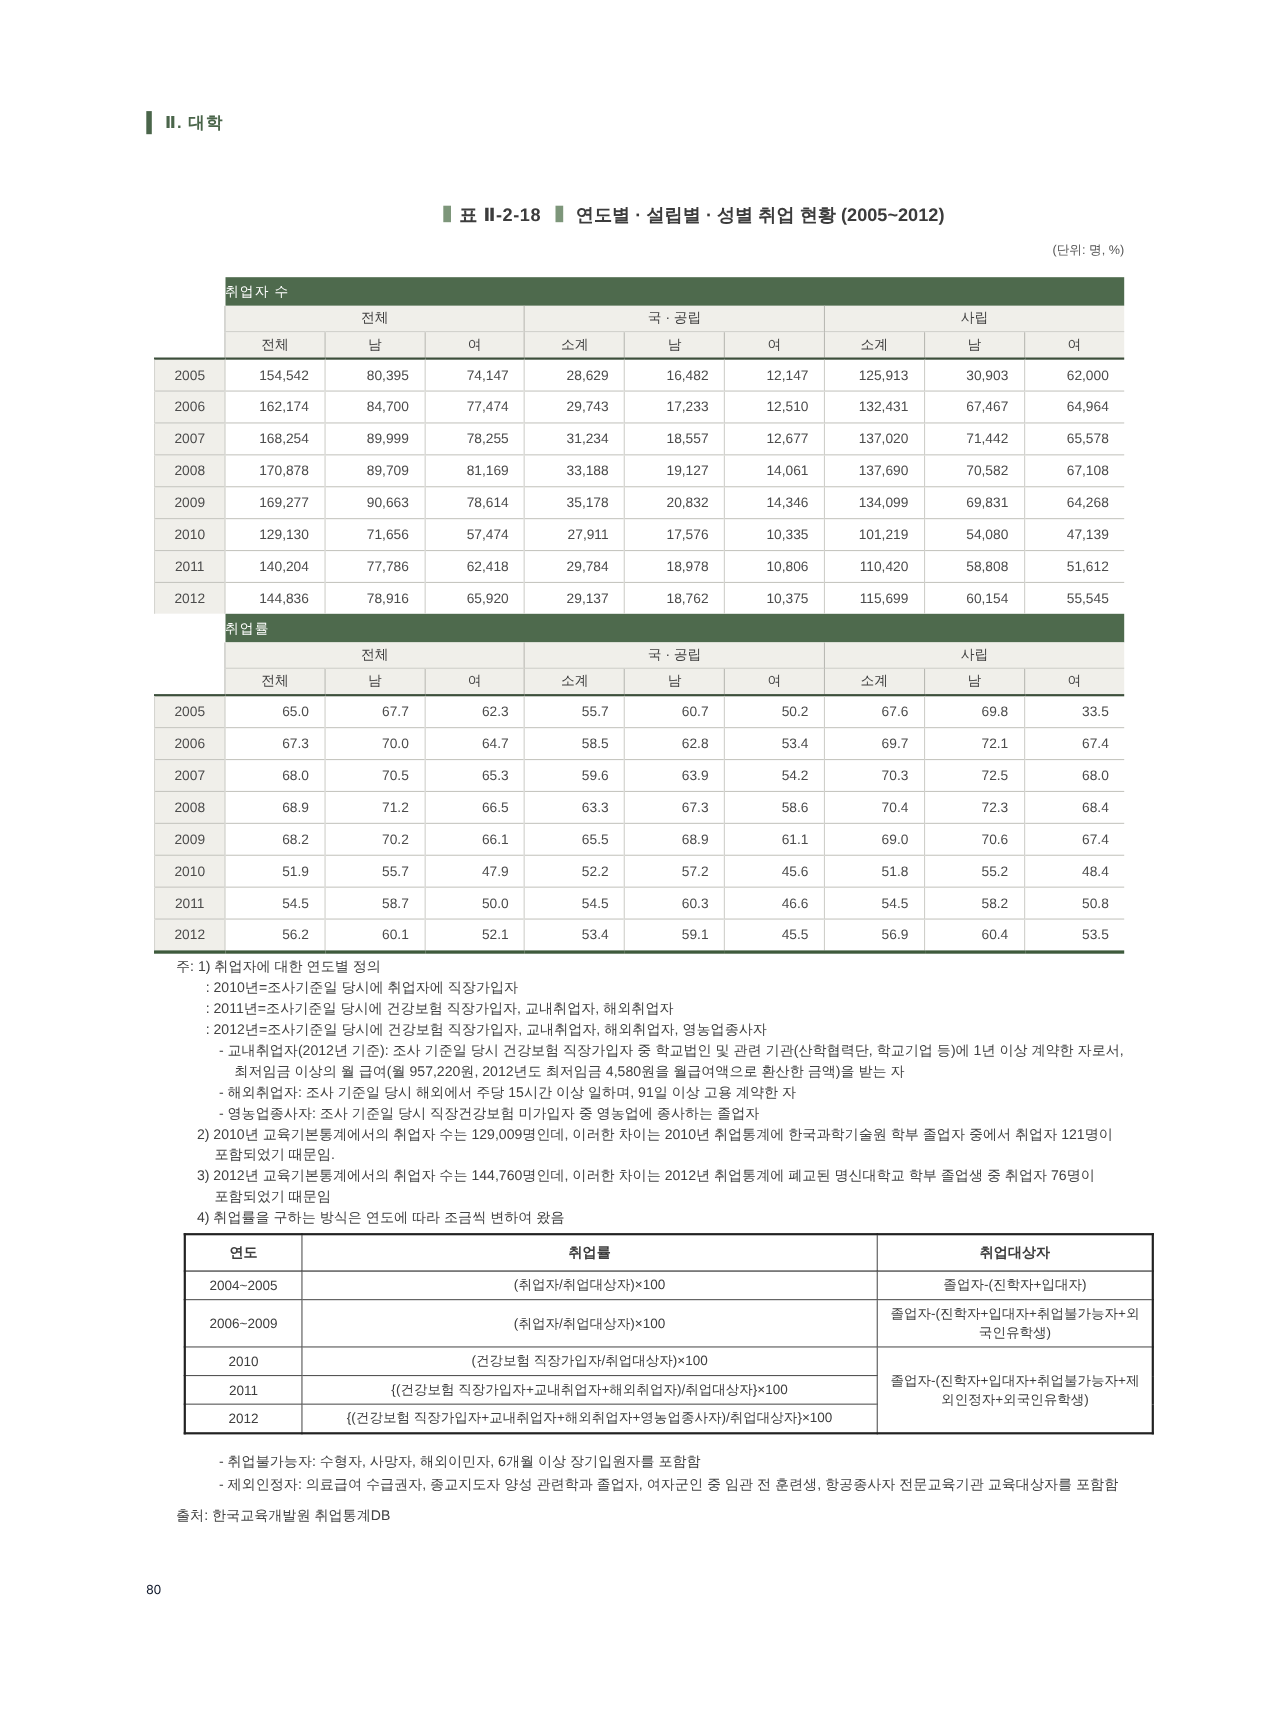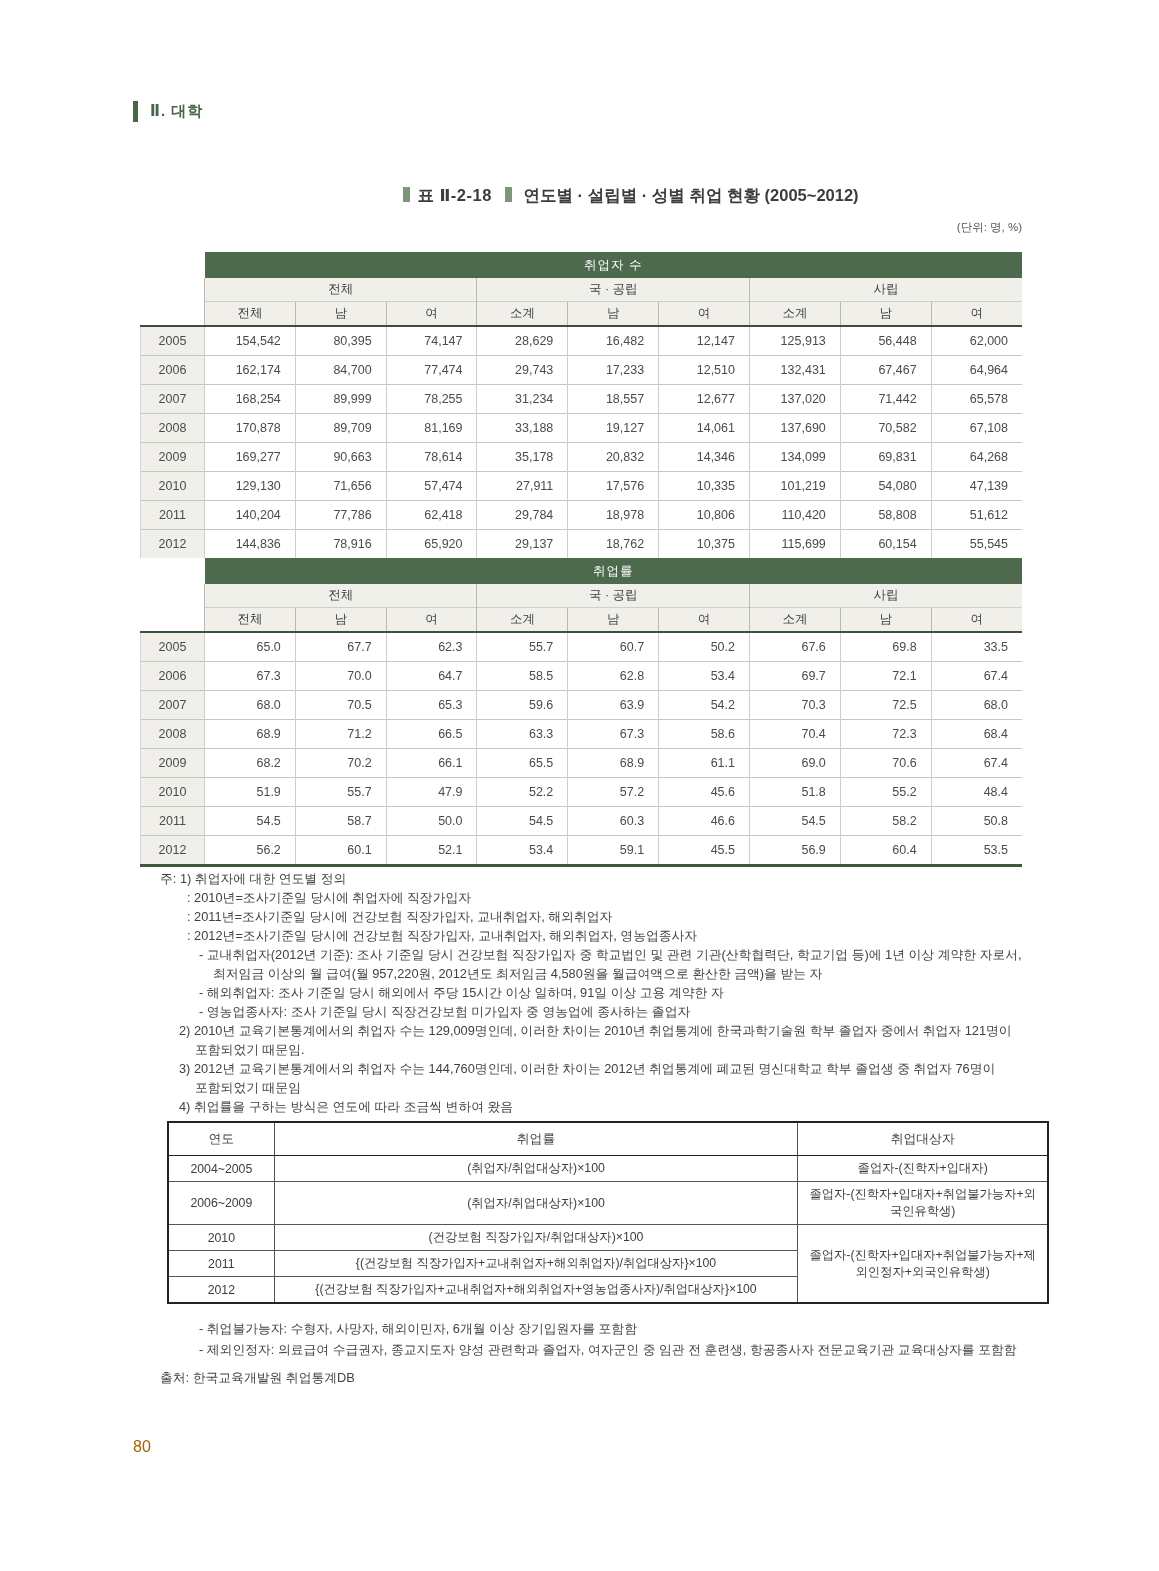--- a/index.html
+++ b/index.html
@@ -14,21 +14,21 @@
   
   .table-title{position:absolute;top:185px;left:0;width:1159px;text-align:center;font-size:16.5px;font-weight:bold;color:#3c3c3c;margin-left:48px;}
   .tbar{display:inline-block;width:7px;height:15px;background:#7d967a;margin:0 7px;vertical-align:-1px;}
   .table-title .label{margin-right:6px;letter-spacing:.5px;}
   .unit-note{position:absolute;top:220px;right:137px;font-size:11.5px;color:#555;}
   
   table{border-collapse:collapse;table-layout:fixed;}
   .main-table{position:absolute;top:252px;left:140px;width:882px;font-size:12.5px;}
   .main-table td{height:28px;padding:0;}
   .main-table .corner{background:#fff;border:none;}
-  .band{background:#4e6a4d;color:#ffffff;text-align:center;font-size:12.5px;letter-spacing:1px;}
+  .band{background:#4e6a4d;color:#ffffff;font-size:12.5px;letter-spacing:1px;}
   .band-row td{height:26px;}
   .group-row td,.colhead-row td{background:#f0efea;text-align:center;color:#3f3f3f;height:23px;}
   .group-row td{border-left:1px solid #b9b9b3;}
   .colhead-row td{border-left:1px solid #b9b9b3;border-top:1px solid #cfcfca;border-bottom:2px solid #3c4f3b;}
   .group-row td.corner,.colhead-row td.corner{background:#fff;border-left:none;border-top:none;}
   .colhead-row td.corner{border-bottom:2px solid #3c4f3b;}
   .data-row td{border-left:1px solid #cfcfca;border-top:1px solid #c6c6c0;}
   .data-row td:first-child{border-left:1px solid #d5d5d0;}
   .data-row .year-cell{background:#f0efea;text-align:center;color:#4b4b4b;}
   .data-row .value-cell{text-align:right;padding-right:14px;color:#4b4b4b;}
@@ -39,28 +39,28 @@
   .note-line{line-height:19px;}
   [data-indent="0"]{padding-left:0;}
   [data-indent="1"]{padding-left:19px;}
   [data-indent="2"]{padding-left:27px;}
   [data-indent="3"]{padding-left:39px;}
   [data-indent="4"]{padding-left:53px;}
   [data-indent="5"]{padding-left:35px;}
   
   .formula-table{width:882px;margin:5px 0 14px 7px;font-size:12.3px;color:#3d3d3d;border:2px solid #222222;}
   .formula-table td{border:1px solid #555555;border-top:1px solid #8a8a8a;text-align:center;padding:4px 6px;}
-  .formula-table .head-row td{border-top:none;border-bottom:1.5px solid #222222;height:24px;font-size:12.8px;}
+  .formula-table .head-row td{border-top:none;border-bottom:1.5px solid #222222;height:24px;font-size:12.8px;font-weight:bold;}
   .formula-table .c-year{width:104px;}
   .formula-table .c-formula{width:513px;}
   .formula-table .c-target{width:245px;}
   .formula-table .target-cell{line-height:17px;}
   .foot-line{line-height:21px;}
   .source-line{margin-top:7px;line-height:21px;}
-  .page-number{position:absolute;top:1438px;left:133px;font-size:16px;color:#a16207;}
+  .page-number{position:absolute;top:1438px;left:133px;font-size:12px;color:#0f172a;}
 </style>
 </head>
 <body>
 
 <div class="section-header">
   <span class="hbar"></span>
   <span class="section-header-text">Ⅱ. 대학</span>
 </div>
 
 <div class="table-title">
@@ -111,21 +111,21 @@
 
   <tr class="data-row">
       <td class="year-cell">2005</td>
       <td class="value-cell">154,542</td>
       <td class="value-cell">80,395</td>
       <td class="value-cell">74,147</td>
       <td class="value-cell">28,629</td>
       <td class="value-cell">16,482</td>
       <td class="value-cell">12,147</td>
       <td class="value-cell">125,913</td>
-      <td class="value-cell">56,448</td>
+      <td class="value-cell">30,903</td>
       <td class="value-cell">62,000</td>
     </tr>
       <tr class="data-row">
       <td class="year-cell">2006</td>
       <td class="value-cell">162,174</td>
       <td class="value-cell">84,700</td>
       <td class="value-cell">77,474</td>
       <td class="value-cell">29,743</td>
       <td class="value-cell">17,233</td>
       <td class="value-cell">12,510</td>

